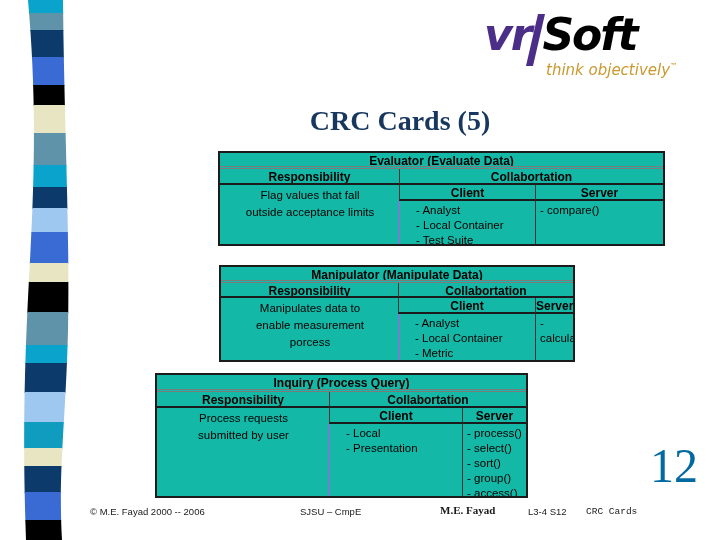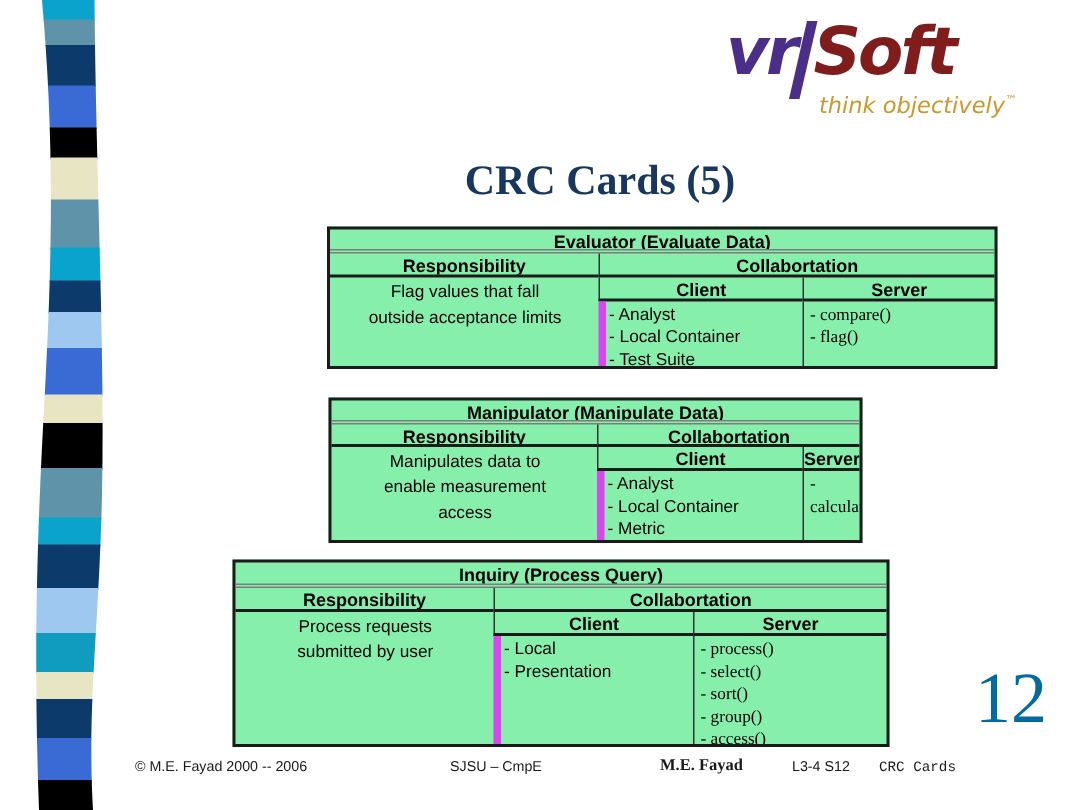--- a/index.html
+++ b/index.html
@@ -21,37 +21,37 @@
                 font-family:"DejaVu Sans","Liberation Sans",sans-serif;white-space:nowrap;}
   .logo-tm{font-size:8px;vertical-align:super;}
 
   
   .slide-title{position:absolute;left:400px;top:105px;transform:translateX(-50%);
                font-family:"Liberation Serif","DejaVu Serif",serif;font-weight:bold;
                font-size:28px;color:#17375e;white-space:nowrap;}
 
   
   .crc-table{position:absolute;display:grid;box-sizing:border-box;border:2px solid #1b1b1b;
-             background:#86efac;color:#000;}
+             background:#14b8a6;color:#000;}
   .cell{box-sizing:border-box;overflow:hidden;}
   .c-title{grid-column:1 / 4;grid-row:1;text-align:center;font-weight:bold;font-size:12px;
            border-bottom:3px double #7c7c7c;padding-top:1px;}
   .c-resp-head{grid-column:1;grid-row:2;text-align:center;font-weight:bold;font-size:12px;
                border-bottom:2px solid #1b1b1b;padding-top:1px;}
   .c-collab-head{grid-column:2 / 4;grid-row:2;text-align:center;font-weight:bold;font-size:12px;
                  border-left:1px solid #333;border-bottom:2px solid #1b1b1b;padding-top:1px;}
   .c-resp-body{grid-column:1;grid-row:3 / 5;font-size:11.5px;line-height:17px;padding:2px 2px 0 3px;text-align:center;}
   .c-client-head{grid-column:2;grid-row:3;text-align:center;font-weight:bold;font-size:12px;
                  border-left:1px solid #333;border-bottom:2px solid #1b1b1b;padding-top:1px;}
   .c-server-head{grid-column:3;grid-row:3;text-align:center;font-weight:bold;font-size:12px;
                  border-left:1px solid #333;border-bottom:2px solid #1b1b1b;padding-top:1px;}
   .c-client-list{grid-column:2;grid-row:4;font-size:11.5px;line-height:15px;
-                 border-left:5px solid #d946ef;padding:2px 0 0 2px;}
+                 border-left:1px solid #d946ef;padding:2px 0 0 16px;}
   .c-server-list{grid-column:3;grid-row:4;font-size:11.5px;line-height:15px;
-                 border-left:1px solid #333;padding:2px 0 0 4px;font-family:Liberation Serif, serif;}
+                 border-left:1px solid #333;padding:2px 0 0 4px;}
 
   
   .page-number{position:absolute;left:650px;top:400px;font-family:"Liberation Serif","DejaVu Serif",serif;
                font-size:48px;color:#0369a1;margin-top:38px;}
 
   
   .footer-item{position:absolute;top:506px;font-size:9.5px;color:#1a1a1a;white-space:nowrap;}
   .f-copyright{left:90px;}
   .f-school{left:300px;}
   .f-author{left:440px;font-family:"Liberation Serif","DejaVu Serif",serif;font-weight:bold;font-size:11px;top:504px;}
@@ -92,21 +92,21 @@
         <rect x="0" y="466" width="90" height="27" fill="#0c3a6b"></rect>
         <rect x="0" y="492" width="90" height="29" fill="#3a6ad4"></rect>
         <rect x="0" y="520" width="90" height="21" fill="#000000"></rect>
       </g>
   </svg>
 
   <div class="logo">
     <div class="logo-row">
       <span class="logo-vr" style="color: rgb(75, 46, 135);">vr</span>
       <span class="logo-bar" id="logo-bar" style="background: rgb(75, 46, 135);"></span>
-      <span class="logo-soft" style="color: #7f1d1d;">Soft</span>
+      <span class="logo-soft" style="color: #000000;">Soft</span>
     </div>
     <div class="logo-tagline" style="color: rgb(201, 153, 46);"><span>think objectively</span><span class="logo-tm">™</span></div>
   </div>
 
   <div class="slide-title" style="color: rgb(23, 55, 94);">CRC Cards (5)</div>
 
   <div class="crc-table" style="left:218px;top:151px;width:447px;height:95px;
               grid-template-columns:179px 136px 1fr;grid-template-rows:16px 16px 16px 1fr;">
     <div class="cell c-title">Evaluator (Evaluate Data)</div>
     <div class="cell c-resp-head">Responsibility</div>
@@ -117,47 +117,46 @@
       </div>
     <div class="cell c-client-head">Client</div>
     <div class="cell c-server-head">Server</div>
     <div class="cell c-client-list">
         <div>- Analyst</div>
         <div>- Local Container</div>
         <div>- Test Suite</div>
       </div>
     <div class="cell c-server-list">
         <div>- compare()</div>
-        <div>- flag()</div>
       </div>
   </div>
 
   <div class="crc-table" style="left:219px;top:265px;width:356px;height:97px;
               grid-template-columns:177px 137px 1fr;grid-template-rows:16px 15px 16px 1fr;">
     <div class="cell c-title">Manipulator (Manipulate Data)</div>
     <div class="cell c-resp-head">Responsibility</div>
     <div class="cell c-collab-head">Collabortation</div>
     <div class="cell c-resp-body">
         <div>Manipulates data to</div>
         <div>enable measurement</div>
-        <div>access</div>
+        <div>porcess</div>
       </div>
     <div class="cell c-client-head">Client</div>
     <div class="cell c-server-head">Server</div>
     <div class="cell c-client-list">
         <div>- Analyst</div>
         <div>- Local Container</div>
         <div>- Metric</div>
       </div>
     <div class="cell c-server-list">
         <div>- calculate()</div>
       </div>
   </div>
 
-  <div class="crc-table" style="left:155px;top:373px;width:438px;height:125px;
+  <div class="crc-table" style="left:155px;top:373px;width:373px;height:125px;
               grid-template-columns:172px 133px 1fr;grid-template-rows:17px 16px 16px 1fr;">
     <div class="cell c-title">Inquiry (Process Query)</div>
     <div class="cell c-resp-head">Responsibility</div>
     <div class="cell c-collab-head">Collabortation</div>
     <div class="cell c-resp-body">
         <div>Process requests</div>
         <div>submitted by user</div>
       </div>
     <div class="cell c-client-head">Client</div>
     <div class="cell c-server-head">Server</div>

